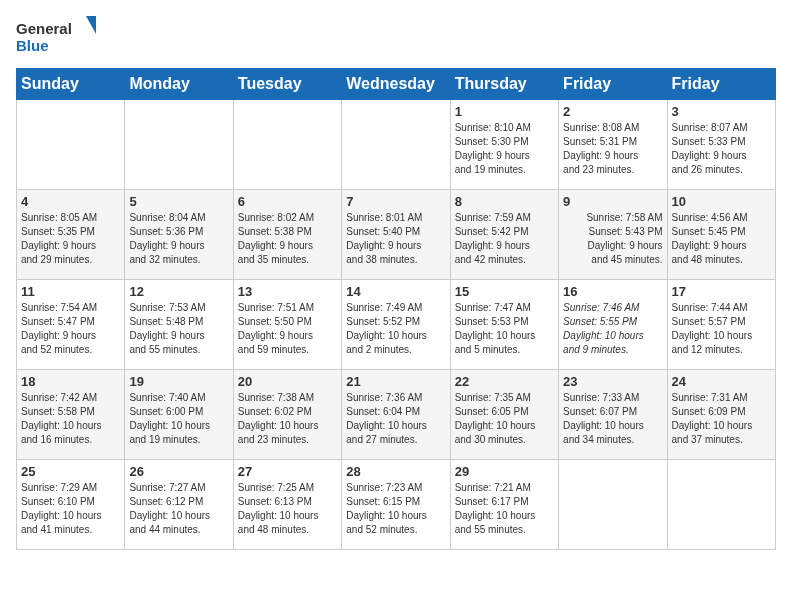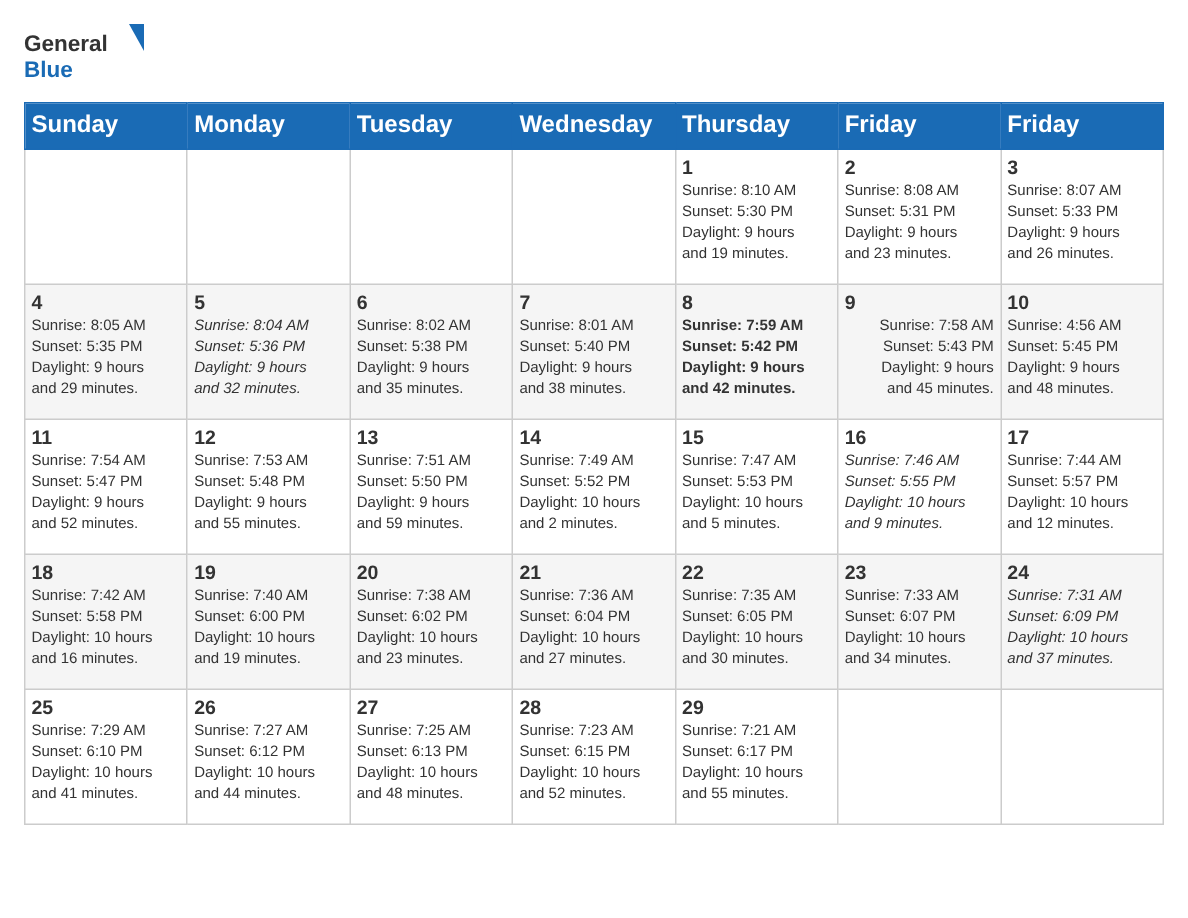--- a/index.html
+++ b/index.html
@@ -143,42 +143,42 @@
       <tr>
         <td>
           <span class="day-number">4</span>
           <div class="day-info" style="white-space: pre-line;">Sunrise: 8:05 AM
 Sunset: 5:35 PM
 Daylight: 9 hours
 and 29 minutes.</div>
         </td>
         <td>
           <span class="day-number">5</span>
-          <div class="day-info" style="white-space: pre-line; font-style: italic;">Sunrise: 8:04 AM
+          <div class="day-info" style="white-space: pre-line;">Sunrise: 8:04 AM
 Sunset: 5:36 PM
 Daylight: 9 hours
 and 32 minutes.</div>
         </td>
         <td>
           <span class="day-number">6</span>
           <div class="day-info" style="white-space: pre-line;">Sunrise: 8:02 AM
 Sunset: 5:38 PM
 Daylight: 9 hours
 and 35 minutes.</div>
         </td>
         <td>
           <span class="day-number">7</span>
           <div class="day-info" style="white-space: pre-line;">Sunrise: 8:01 AM
 Sunset: 5:40 PM
 Daylight: 9 hours
 and 38 minutes.</div>
         </td>
         <td>
           <span class="day-number">8</span>
-          <div class="day-info" style="white-space: pre-line; font-weight: bold;">Sunrise: 7:59 AM
+          <div class="day-info" style="white-space: pre-line;">Sunrise: 7:59 AM
 Sunset: 5:42 PM
 Daylight: 9 hours
 and 42 minutes.</div>
         </td>
         <td>
           <span class="day-number">9</span>
           <div class="day-info" style="white-space: pre-line; text-align: right;">Sunrise: 7:58 AM
 Sunset: 5:43 PM
 Daylight: 9 hours
 and 45 minutes.</div>
@@ -280,21 +280,21 @@
         </td>
         <td>
           <span class="day-number">23</span>
           <div class="day-info" style="white-space: pre-line;">Sunrise: 7:33 AM
 Sunset: 6:07 PM
 Daylight: 10 hours
 and 34 minutes.</div>
         </td>
         <td>
           <span class="day-number">24</span>
-          <div class="day-info" style="white-space: pre-line; font-style: italic;">Sunrise: 7:31 AM
+          <div class="day-info" style="white-space: pre-line;">Sunrise: 7:31 AM
 Sunset: 6:09 PM
 Daylight: 10 hours
 and 37 minutes.</div>
         </td>
       </tr>
       <tr>
         <td>
           <span class="day-number">25</span>
           <div class="day-info" style="white-space: pre-line;">Sunrise: 7:29 AM
 Sunset: 6:10 PM

